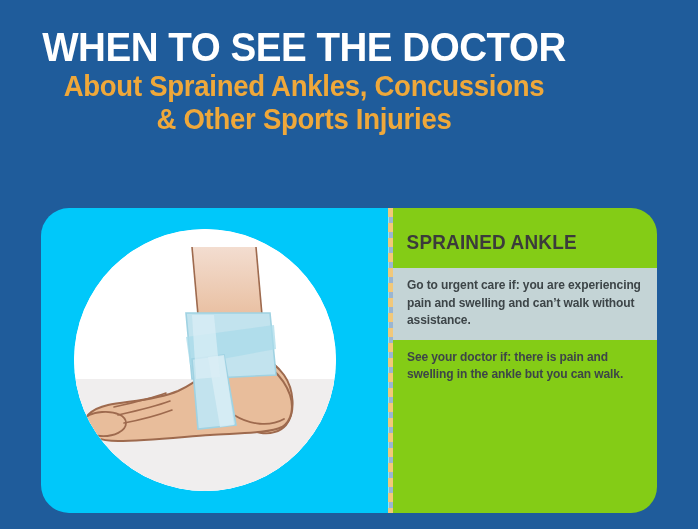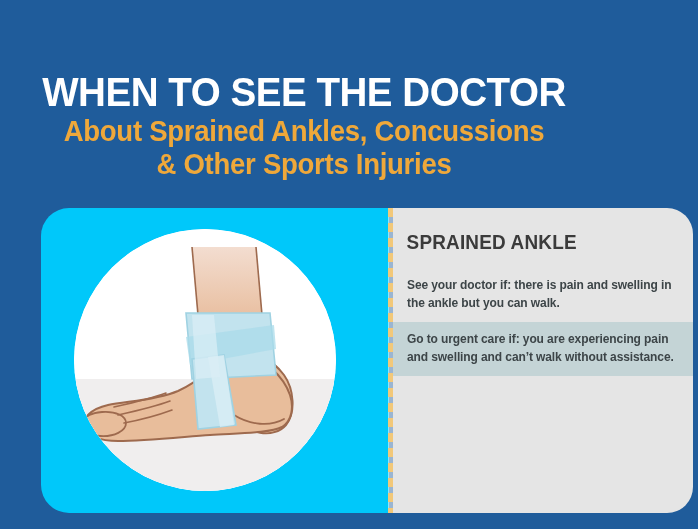--- a/index.html
+++ b/index.html
@@ -18,21 +18,20 @@
     overflow: hidden;
   }
 
   
   .header {
     position: absolute;
     left: 0;
     top: 24px;
     width: 608px;
     text-align: center;
-    margin-top: 45px;
   }
   .title-main {
     font-size: 41px;
     line-height: 46px;
     font-weight: bold;
     color: #ffffff;
     letter-spacing: -0.5px;
     font-stretch: condensed;
     transform: scaleX(0.94);
     white-space: nowrap;
@@ -91,25 +90,25 @@
       #f2c879 9px,
       rgba(255,255,255,0.55) 9px,
       rgba(255,255,255,0.55) 15px
     );
   }
 
   .card-right {
     position: absolute;
     left: 352px;
     top: 0;
-    width: 300px;
+    width: 264px;
     height: 305px;
     border-radius: 0 26px 26px 0;
     overflow: hidden;
-    background: #e5e5e5;
+    background: #84cc16;
   }
   .panel-heading {
     font-size: 19.5px;
     font-weight: bold;
     color: #3b3b3b;
     letter-spacing: 0.2px;
     padding: 23px 0 0 14px;
     transform: scaleX(0.97);
     transform-origin: left center;
   }
@@ -188,18 +187,18 @@
           </g>
         </svg>
       </div>
     </div>
 
     <div class="divider"></div>
 
     <div class="card-right">
       <div class="panel-heading">SPRAINED ANKLE</div>
       <div class="spacer-top"></div>
+      <div class="tip alt">Go to urgent care if: you are experiencing pain and swelling and can’t walk without assistance.</div>
       <div class="tip">See your doctor if: there is pain and swelling in the ankle but you can walk.</div>
-      <div class="tip alt">Go to urgent care if: you are experiencing pain and swelling and can’t walk without assistance.</div>
     </div>
 
   </div>
 </div>
 
 </body></html>

